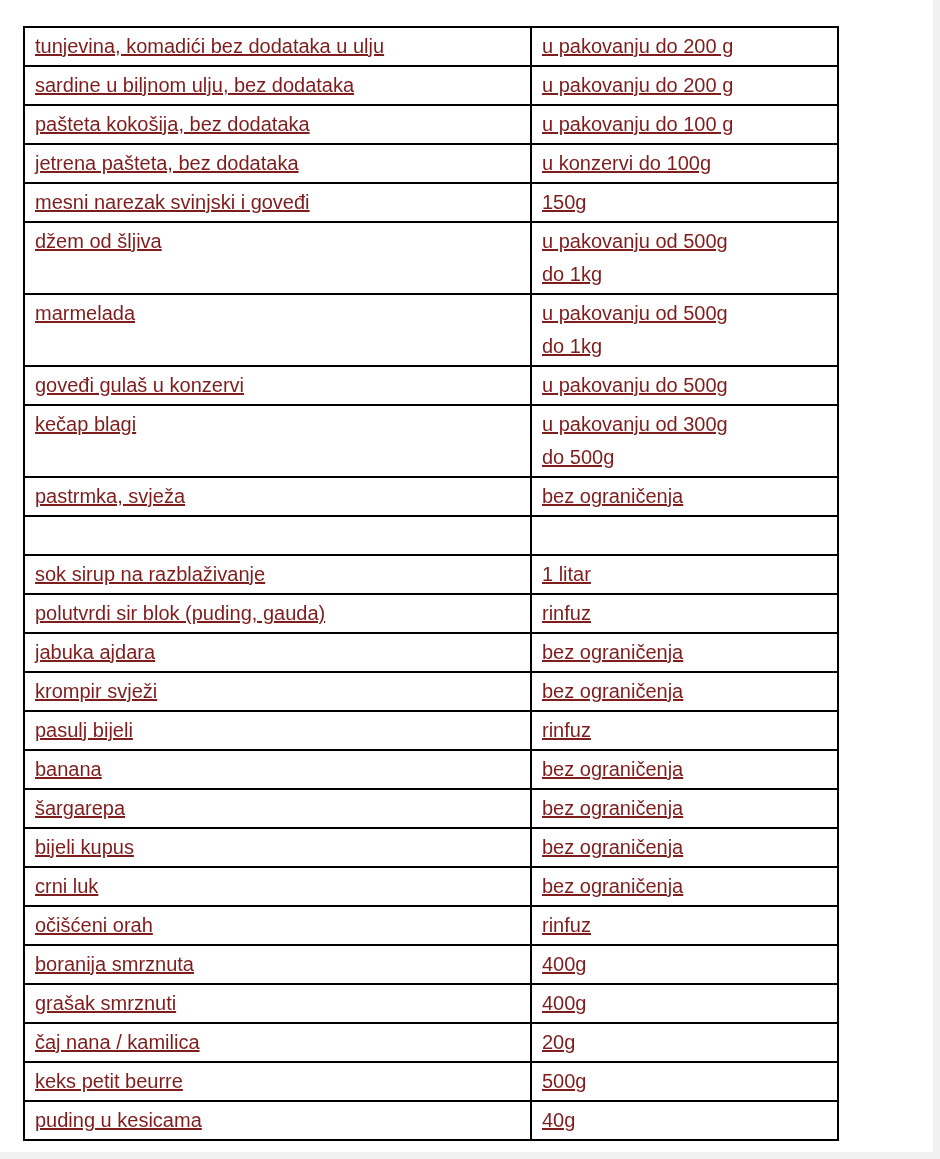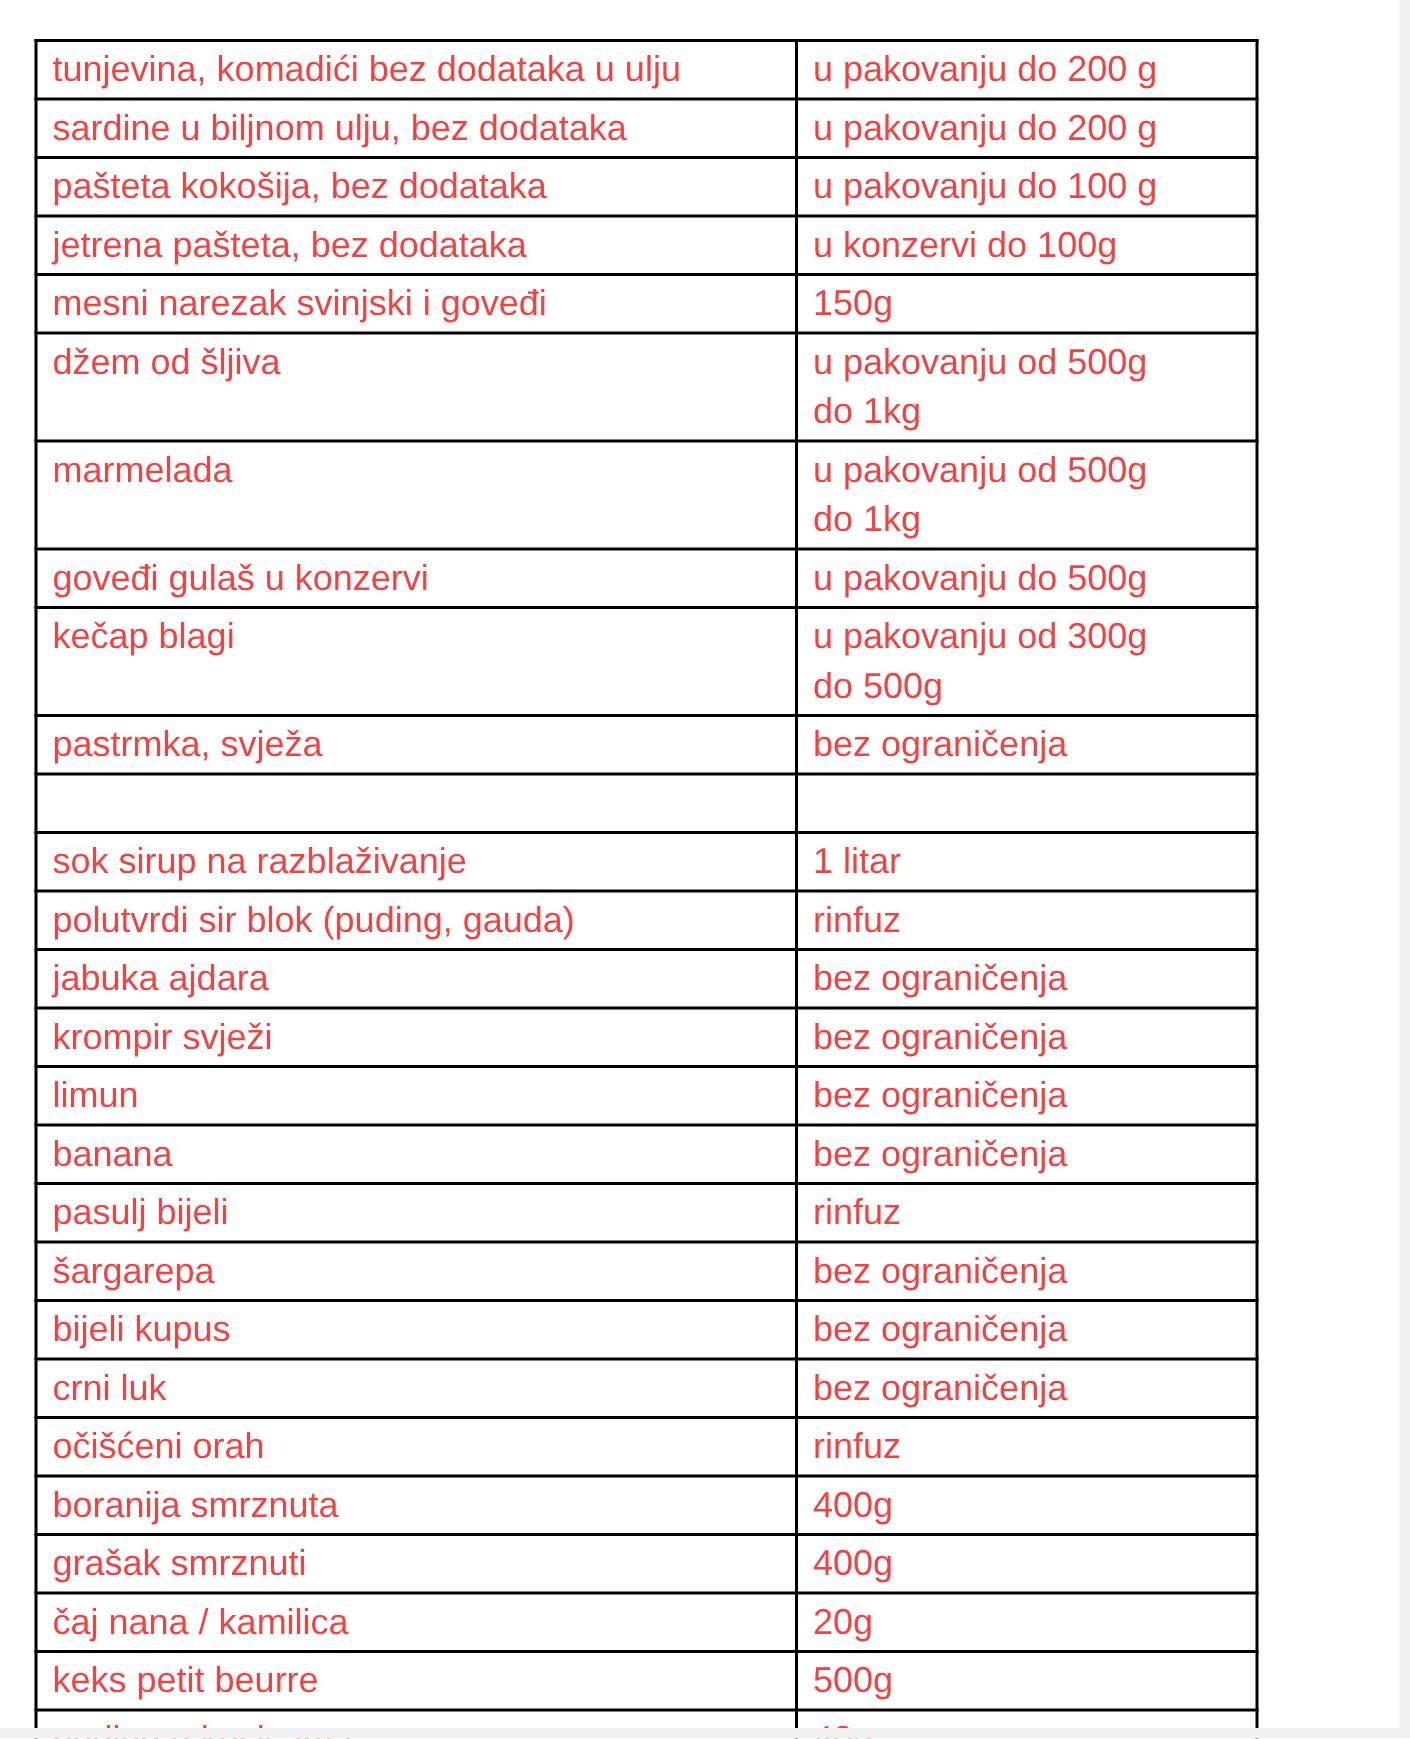--- a/index.html
+++ b/index.html
@@ -39,27 +39,28 @@
     top: 26px;
     width: 814px;
     border-collapse: collapse;
     table-layout: fixed;
   }
   table.food-table col.col-item { width: 507px; }
   table.food-table col.col-qty  { width: 307px; }
   table.food-table td {
     border: 2px solid #000000;
     vertical-align: top;
-    font-size: 24px;
+    font-size: 20px;
     line-height: 33px;
     padding: 2px 10px;
     height: 33px;               
     white-space: pre-line;      
     overflow: hidden;
-    color: #ef4444;
+    color: #7f1d1d;
+    text-decoration: underline;
   }
 </style>
 </head>
 <body>
 
 <div class="page">
   <table class="food-table">
     <colgroup>
       <col class="col-item">
       <col class="col-qty">
@@ -122,30 +123,26 @@
         </tr>
         <tr>
           <td>jabuka ajdara</td>
           <td>bez ograničenja</td>
         </tr>
         <tr>
           <td>krompir svježi</td>
           <td>bez ograničenja</td>
         </tr>
         <tr>
-          <td>limun</td>
-          <td>bez ograničenja</td>
+          <td>pasulj bijeli</td>
+          <td>rinfuz</td>
         </tr>
         <tr>
           <td>banana</td>
           <td>bez ograničenja</td>
-        </tr>
-        <tr>
-          <td>pasulj bijeli</td>
-          <td>rinfuz</td>
         </tr>
         <tr>
           <td>šargarepa</td>
           <td>bez ograničenja</td>
         </tr>
         <tr>
           <td>bijeli kupus</td>
           <td>bez ograničenja</td>
         </tr>
         <tr>

